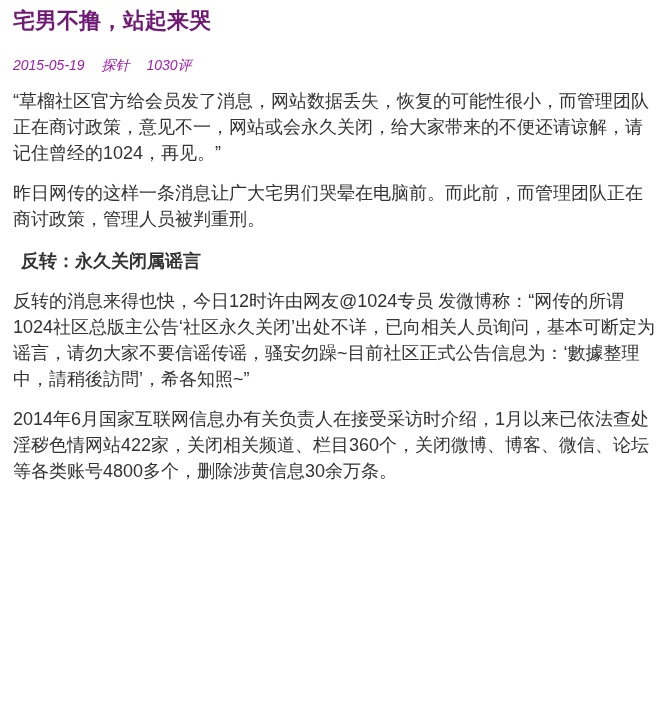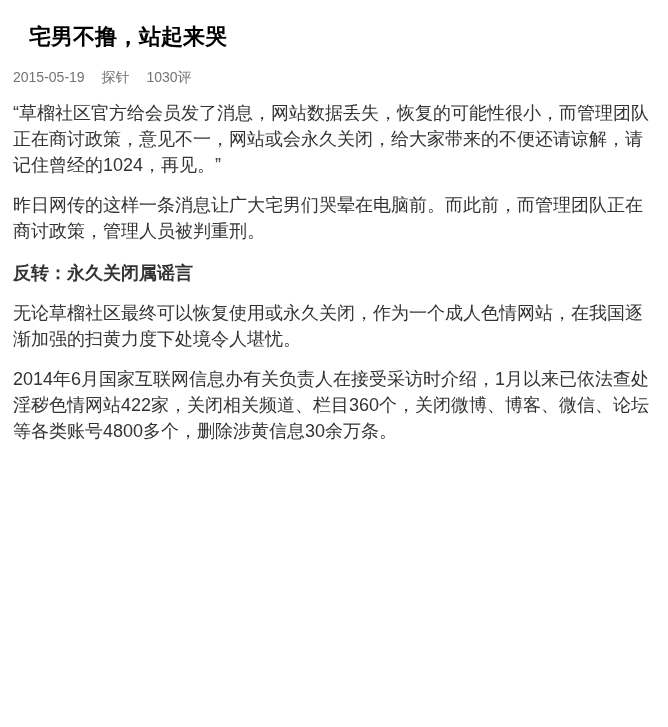--- a/index.html
+++ b/index.html
@@ -12,49 +12,50 @@
     height: 727px;
     overflow: hidden;
     font-family: "Liberation Sans", "DejaVu Sans", sans-serif;
   }
   .article {
     padding: 6px 12px 0 13px;
   }
   h1.title {
     font-size: 22px;
     line-height: 30px;
-    margin: 16px;
-    color: #000000;
+    margin: 0;
+    color: #701a75;
     font-weight: 700;
   }
   .meta {
-    margin-top: 7px;
+    margin-top: 20px;
     font-size: 14px;
     line-height: 18px;
-    color: #737373;
+    color: #a21caf;
+    font-style: italic;
   }
   .meta span {
     margin-right: 13px;
   }
   .content {
     color: #333333;
     font-size: 18px;
     line-height: 26px;
   }
   .content p {
     margin: 14px 0;
   }
   .content p.first {
   }
   .content h2.section-heading {
     font-size: 18px;
     line-height: 26px;
     font-weight: 700;
     color: #333333;
-    margin: 16px 0 14px 0;
+    margin: 16px 0 14px 8px;
   }
 </style>
 </head>
 <body>
 
 <div class="article">
 
   <h1 class="title">宅男不撸，站起来哭</h1>
 
   <div class="meta">
@@ -64,20 +65,20 @@
   </div>
 
   <div class="content">
     <p class="first">“草榴社区官方给会员发了消息，网站数据丢失，恢复的可能性很小，而管理团队正在商讨政策，意见不一，网站或会永久关闭，给大家带来的不便还请谅解，请记住曾经的1024，再见。”</p>
 
     <p>昨日网传的这样一条消息让广大宅男们哭晕在电脑前。而此前，而管理团队正在商讨政策，管理人员被判重刑。</p>
 
     <h2 class="section-heading">反转：永久关闭属谣言</h2>
 
 
+    <p>反转的消息来得也快，今日12时许由网友@1024专员 发微博称：“网传的所谓1024社区总版主公告‘社区永久关闭’出处不详，已向相关人员询问，基本可断定为谣言，请勿大家不要信谣传谣，骚安勿躁~目前社区正式公告信息为：‘數據整理中，請稍後訪問’，希各知照~”</p>
 
-    <p>无论草榴社区最终可以恢复使用或永久关闭，作为一个成人色情网站，在我国逐渐加强的扫黄力度下处境令人堪忧。</p>
 
 
     <p>2014年6月国家互联网信息办有关负责人在接受采访时介绍，1月以来已依法查处淫秽色情网站422家，关闭相关频道、栏目360个，关闭微博、博客、微信、论坛等各类账号4800多个，删除涉黄信息30余万条。</p>
   </div>
 
 </div>
 
 </body></html>

